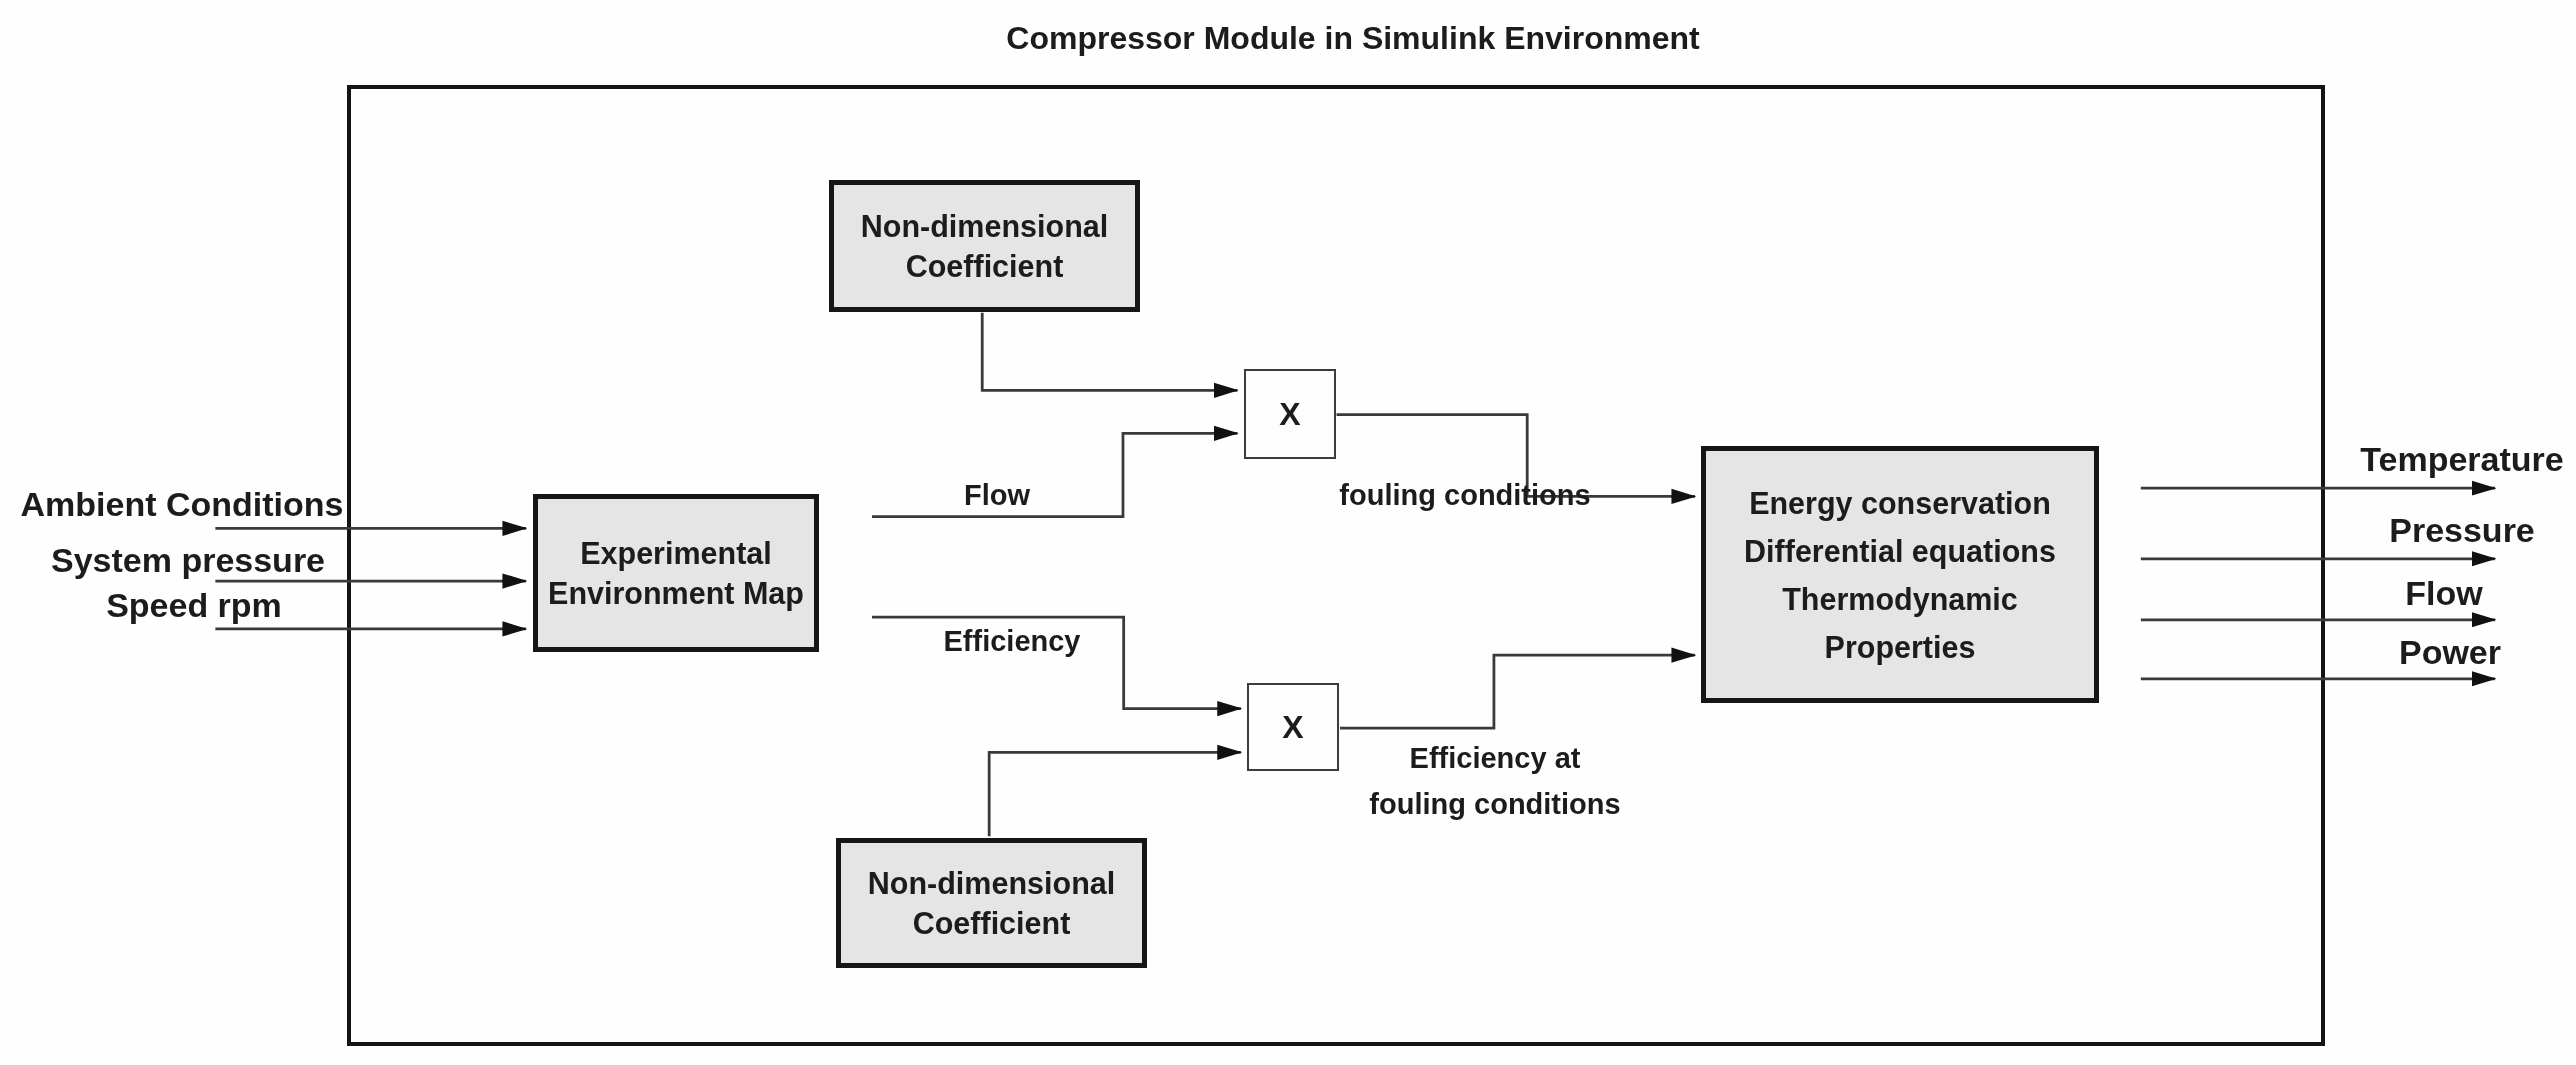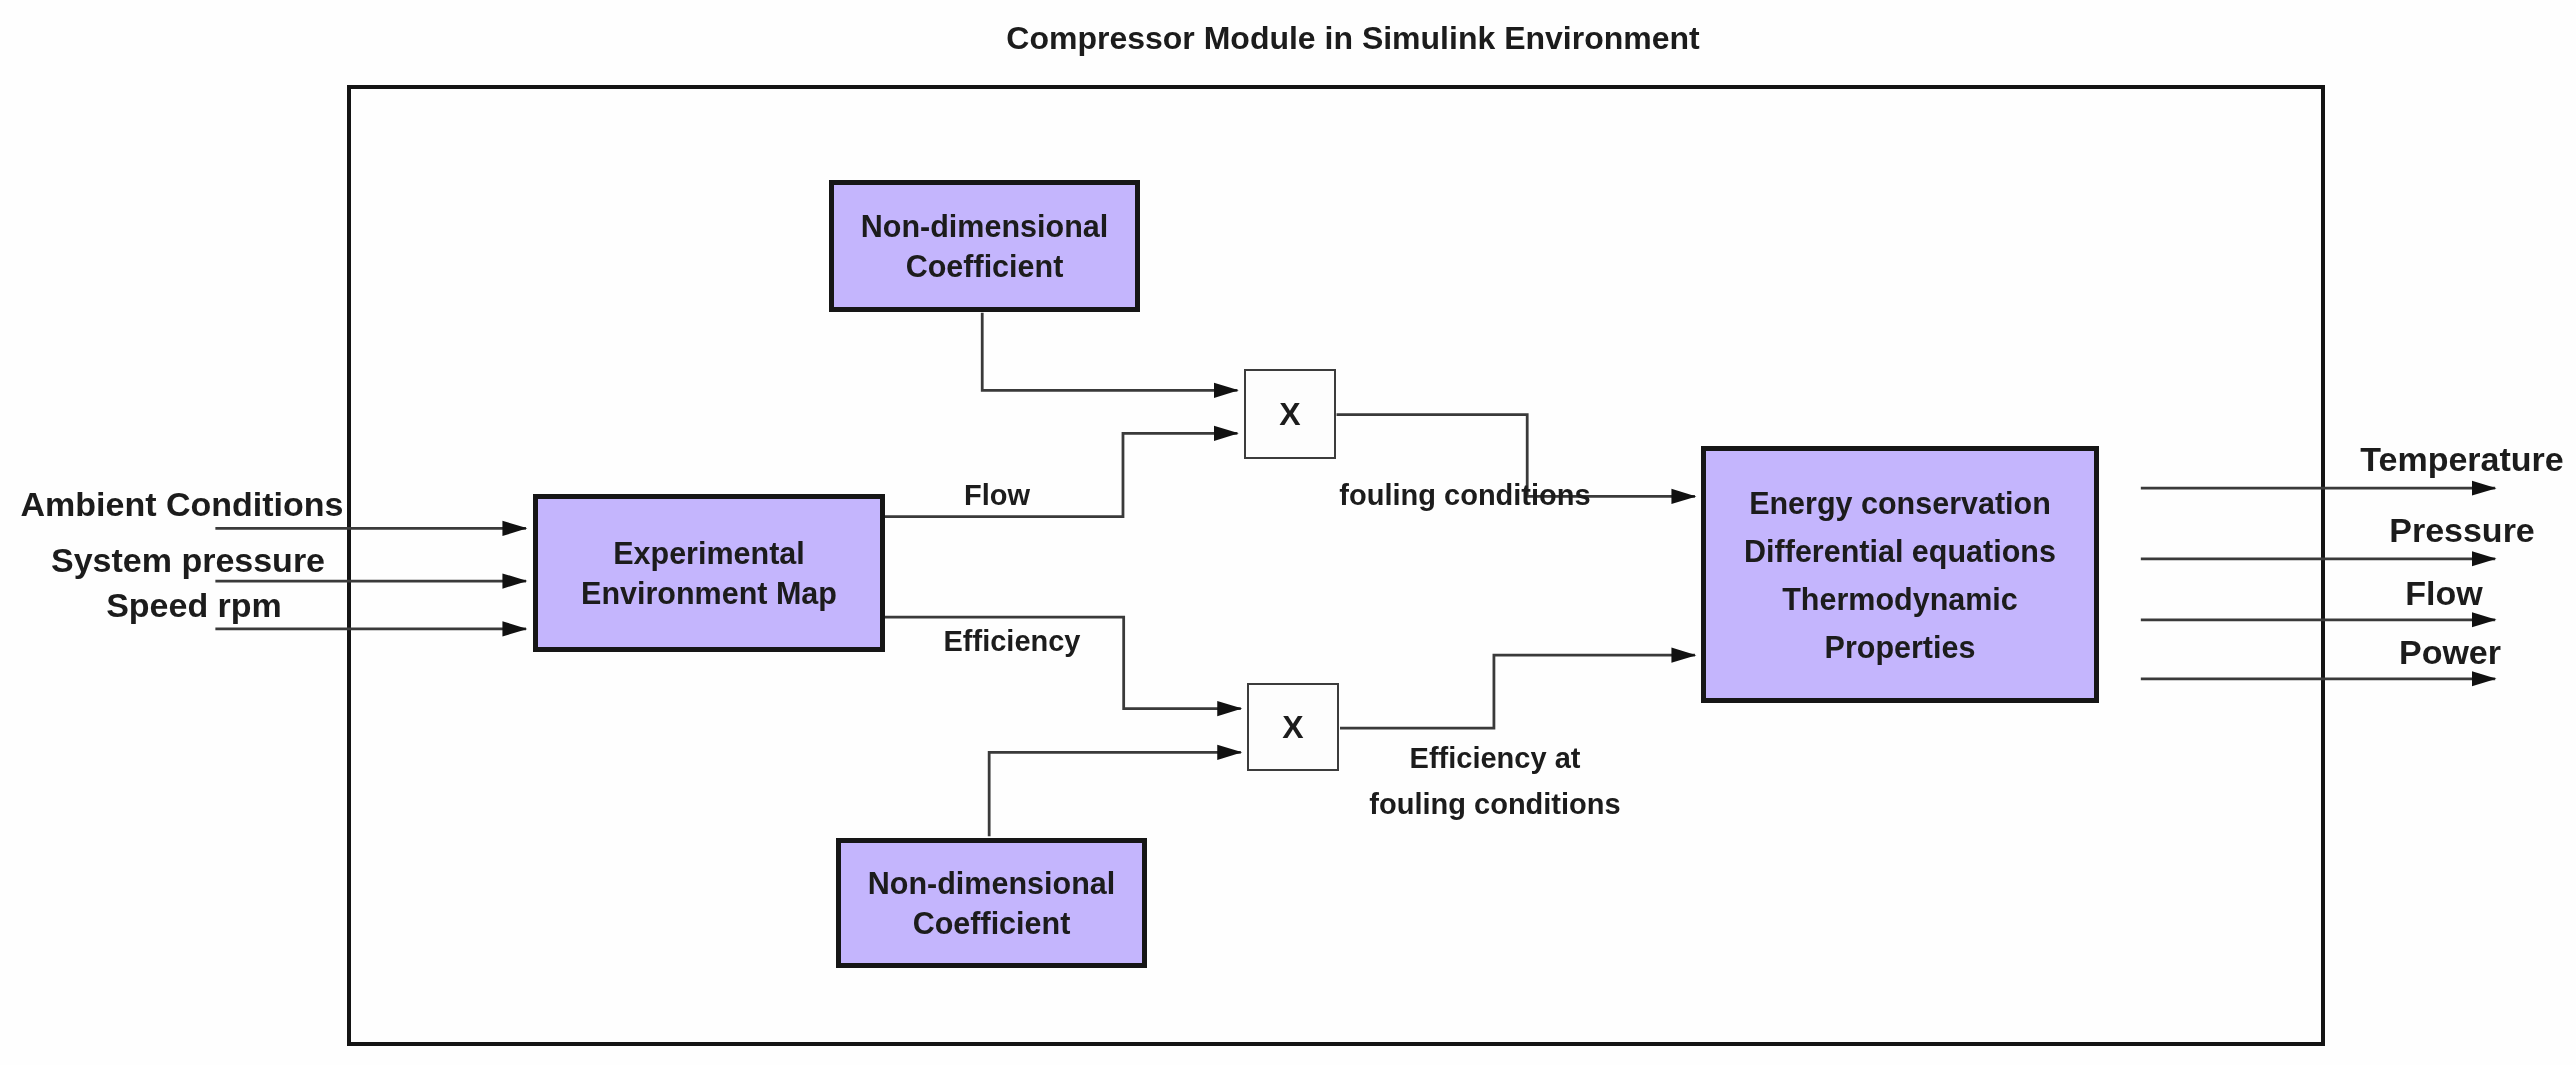--- a/index.html
+++ b/index.html
@@ -15,26 +15,26 @@
   .abs{position:absolute;}
   .ctr{transform:translate(-50%,-50%);text-align:center;white-space:nowrap;}
   .title{font-size:32px;letter-spacing:0px;}
   .outer-box{
     left:347px;top:85px;width:1978px;height:961px;
     border:4.9px solid #141414;box-sizing:border-box;background:transparent;
   }
   .block{
     box-sizing:border-box;
     border:5.5px solid #161616;
-    background:#c4b5fd;
+    background:#e5e5e5;
     display:flex;flex-direction:column;justify-content:center;align-items:center;
     text-align:left;
   }
   .block .line{display:block;}
-  .blk-compressor{left:533px;top:494px;width:352px;height:158px;font-size:30.5px;line-height:40px;}
+  .blk-compressor{left:533px;top:494px;width:286px;height:158px;font-size:30.5px;line-height:40px;}
   .blk-coeff-top{left:829px;top:180px;width:311px;height:132px;font-size:30.5px;line-height:40px;}
   .blk-coeff-bottom{left:836px;top:838px;width:311px;height:130px;font-size:30.5px;line-height:40px;}
   .blk-energy{left:1701px;top:446px;width:398px;height:257px;font-size:30.5px;line-height:48px;}
   .blk-mult{
     box-sizing:border-box;border:2.1px solid #3c3c3c;background:#fdfdfd;
     display:flex;justify-content:center;align-items:center;
     font-size:32px;
   }
   .blk-mult-top{left:1244px;top:369px;width:92px;height:90px;}
   .blk-mult-bottom{left:1247px;top:683px;width:92px;height:88px;}

